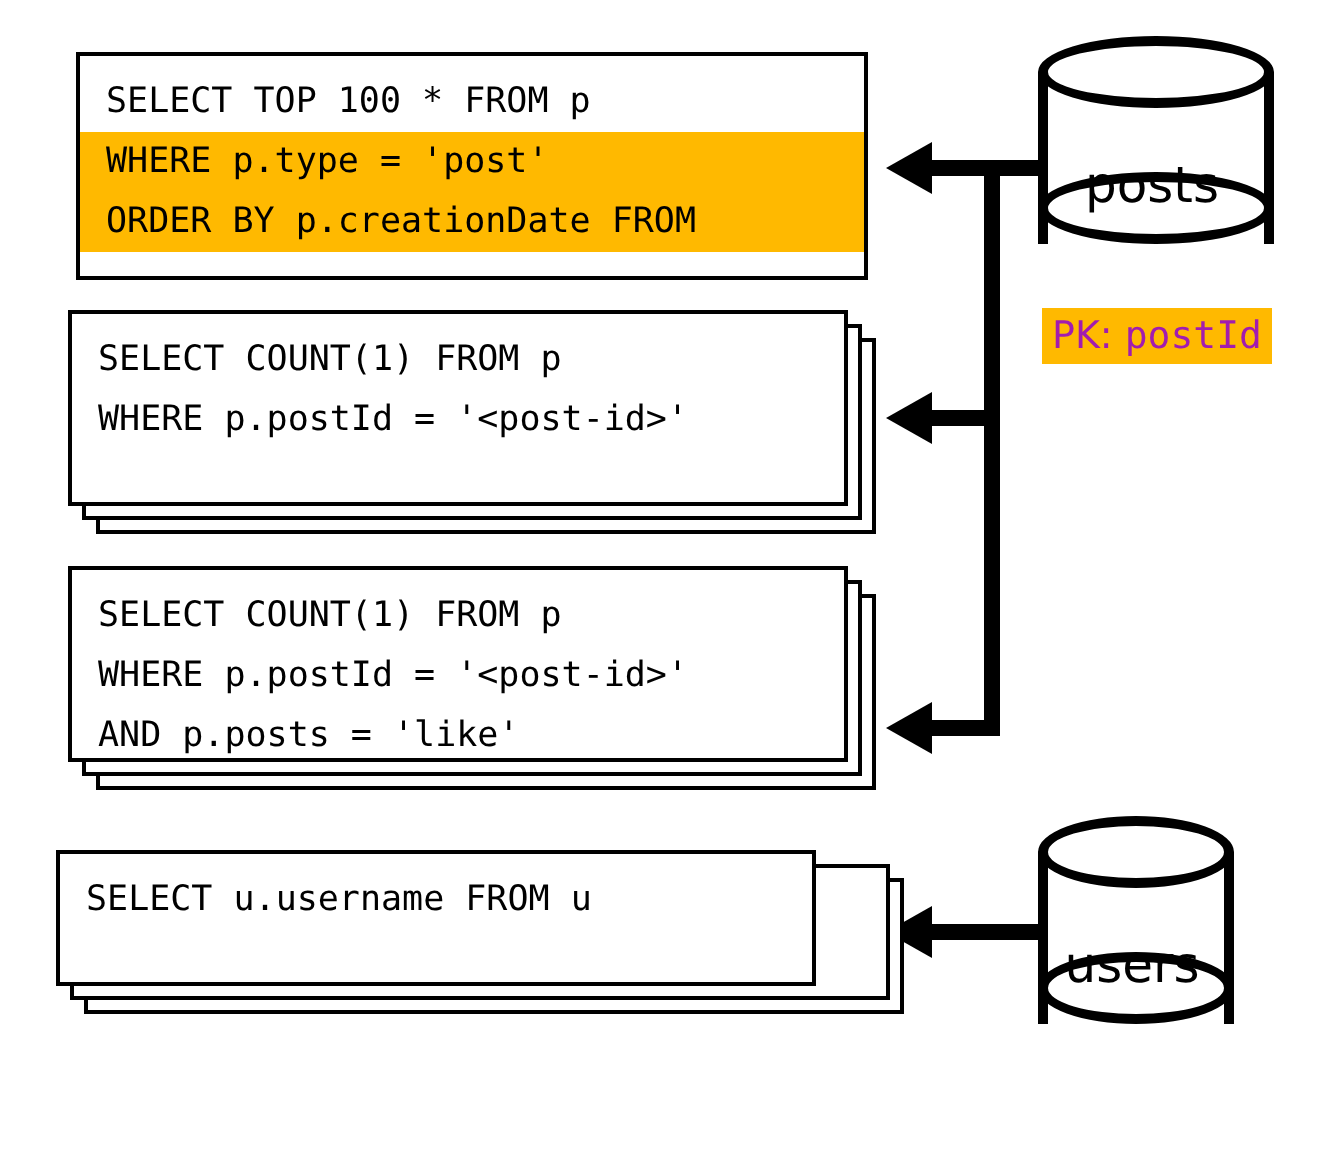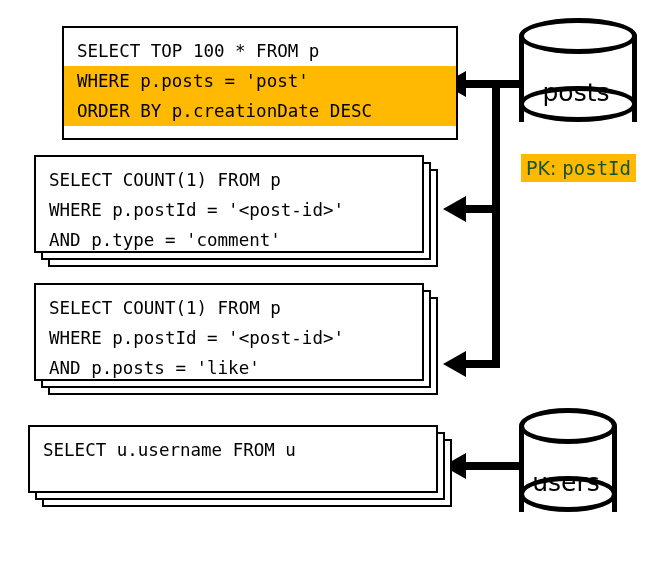--- a/index.html
+++ b/index.html
@@ -93,21 +93,21 @@
     left: 0;
     right: 4px;
     text-align: center;
     font-family: "DejaVu Sans", sans-serif;
     font-size: 25px;
     color: #000000;
   }
   .pk-label {
     position: absolute;
     font-size: 19px;
-    color: #14532d;
+    color: #a21caf;
     white-space: pre;
     line-height: 26px;
   }
   .pk-label .pk-prefix {
     font-family: "DejaVu Sans", sans-serif;
   }
   .pk-label .pk-field {
     font-family: "DejaVu Sans Mono", monospace;
   }
   .pk-label.hl {
@@ -129,58 +129,57 @@
 
   <div class="seg" style="left:466px; top:205px; width:30px; height:8px;"></div>
   <div class="arrow-head" style="left:443px; top:196px;"></div>
 
   <div class="seg" style="left:466px; top:360px; width:30px; height:8px;"></div>
   <div class="arrow-head" style="left:443px; top:351px;"></div>
 
   <div class="seg" style="left:466px; top:462px; width:54px; height:8px;"></div>
   <div class="arrow-head" style="left:443px; top:453px;"></div>
 
-  <div class="stack" style="left:38px; top:26px; width:396px; height:114px;margin-left:24px;">
+  <div class="stack" style="left:38px; top:26px; width:396px; height:114px;">
     <div class="card front" style="width:396px; height:114px;">
       <div class="code">
         <div class="code-line">SELECT TOP 100 * FROM p</div>
-        <div class="code-line hl">WHERE p.posts = 'post'</div>
-        <div class="code-line hl">ORDER BY p.creationDate DESC</div>
+        <div class="code-line hl">WHERE p.type = 'post'</div>
+        <div class="code-line hl">ORDER BY p.creationDate FROM</div>
       </div>
     </div>
   </div>
 
   <div class="stack" style="left:34px; top:155px; width:412px; height:126px;">
     <div class="card back2" style="width:390px; height:98px;"></div>
     <div class="card back1" style="width:390px; height:98px;"></div>
     <div class="card front" style="width:390px; height:98px;">
       <div class="code">
         <div class="code-line">SELECT COUNT(1) FROM p</div>
         <div class="code-line">WHERE p.postId = '&lt;post-id&gt;'</div>
-        <div class="code-line">AND p.type = 'comment'</div>
       </div>
     </div>
   </div>
 
   <div class="stack" style="left:34px; top:283px; width:412px; height:126px;">
     <div class="card back2" style="width:390px; height:98px;"></div>
     <div class="card back1" style="width:390px; height:98px;"></div>
     <div class="card front" style="width:390px; height:98px;">
       <div class="code">
         <div class="code-line">SELECT COUNT(1) FROM p</div>
         <div class="code-line">WHERE p.postId = '&lt;post-id&gt;'</div>
         <div class="code-line">AND p.posts = 'like'</div>
       </div>
     </div>
   </div>
 
   <div class="stack" style="left:28px; top:425px; width:424px; height:98px;">
     <div class="card back2" style="width:410px; height:68px;"></div>
     <div class="card back1" style="width:410px; height:68px;"></div>
-    <div class="card front" style="width:410px; height:68px;">
+    <div class="card front" style="width:380px; height:68px;">
       <div class="code">
         <div class="code-line">SELECT u.username FROM u</div>
       </div>
     </div>
   </div>
 
   <div class="cyl" style="left:519px; top:18px; width:118px; height:122px;">
     <div class="cyl-body" style="top:18px; height:86px;"></div>
     <div class="cyl-ellipse" style="top:68px; height:36px;"></div>
     <div class="cyl-ellipse" style="top:0px; height:36px;"></div>

